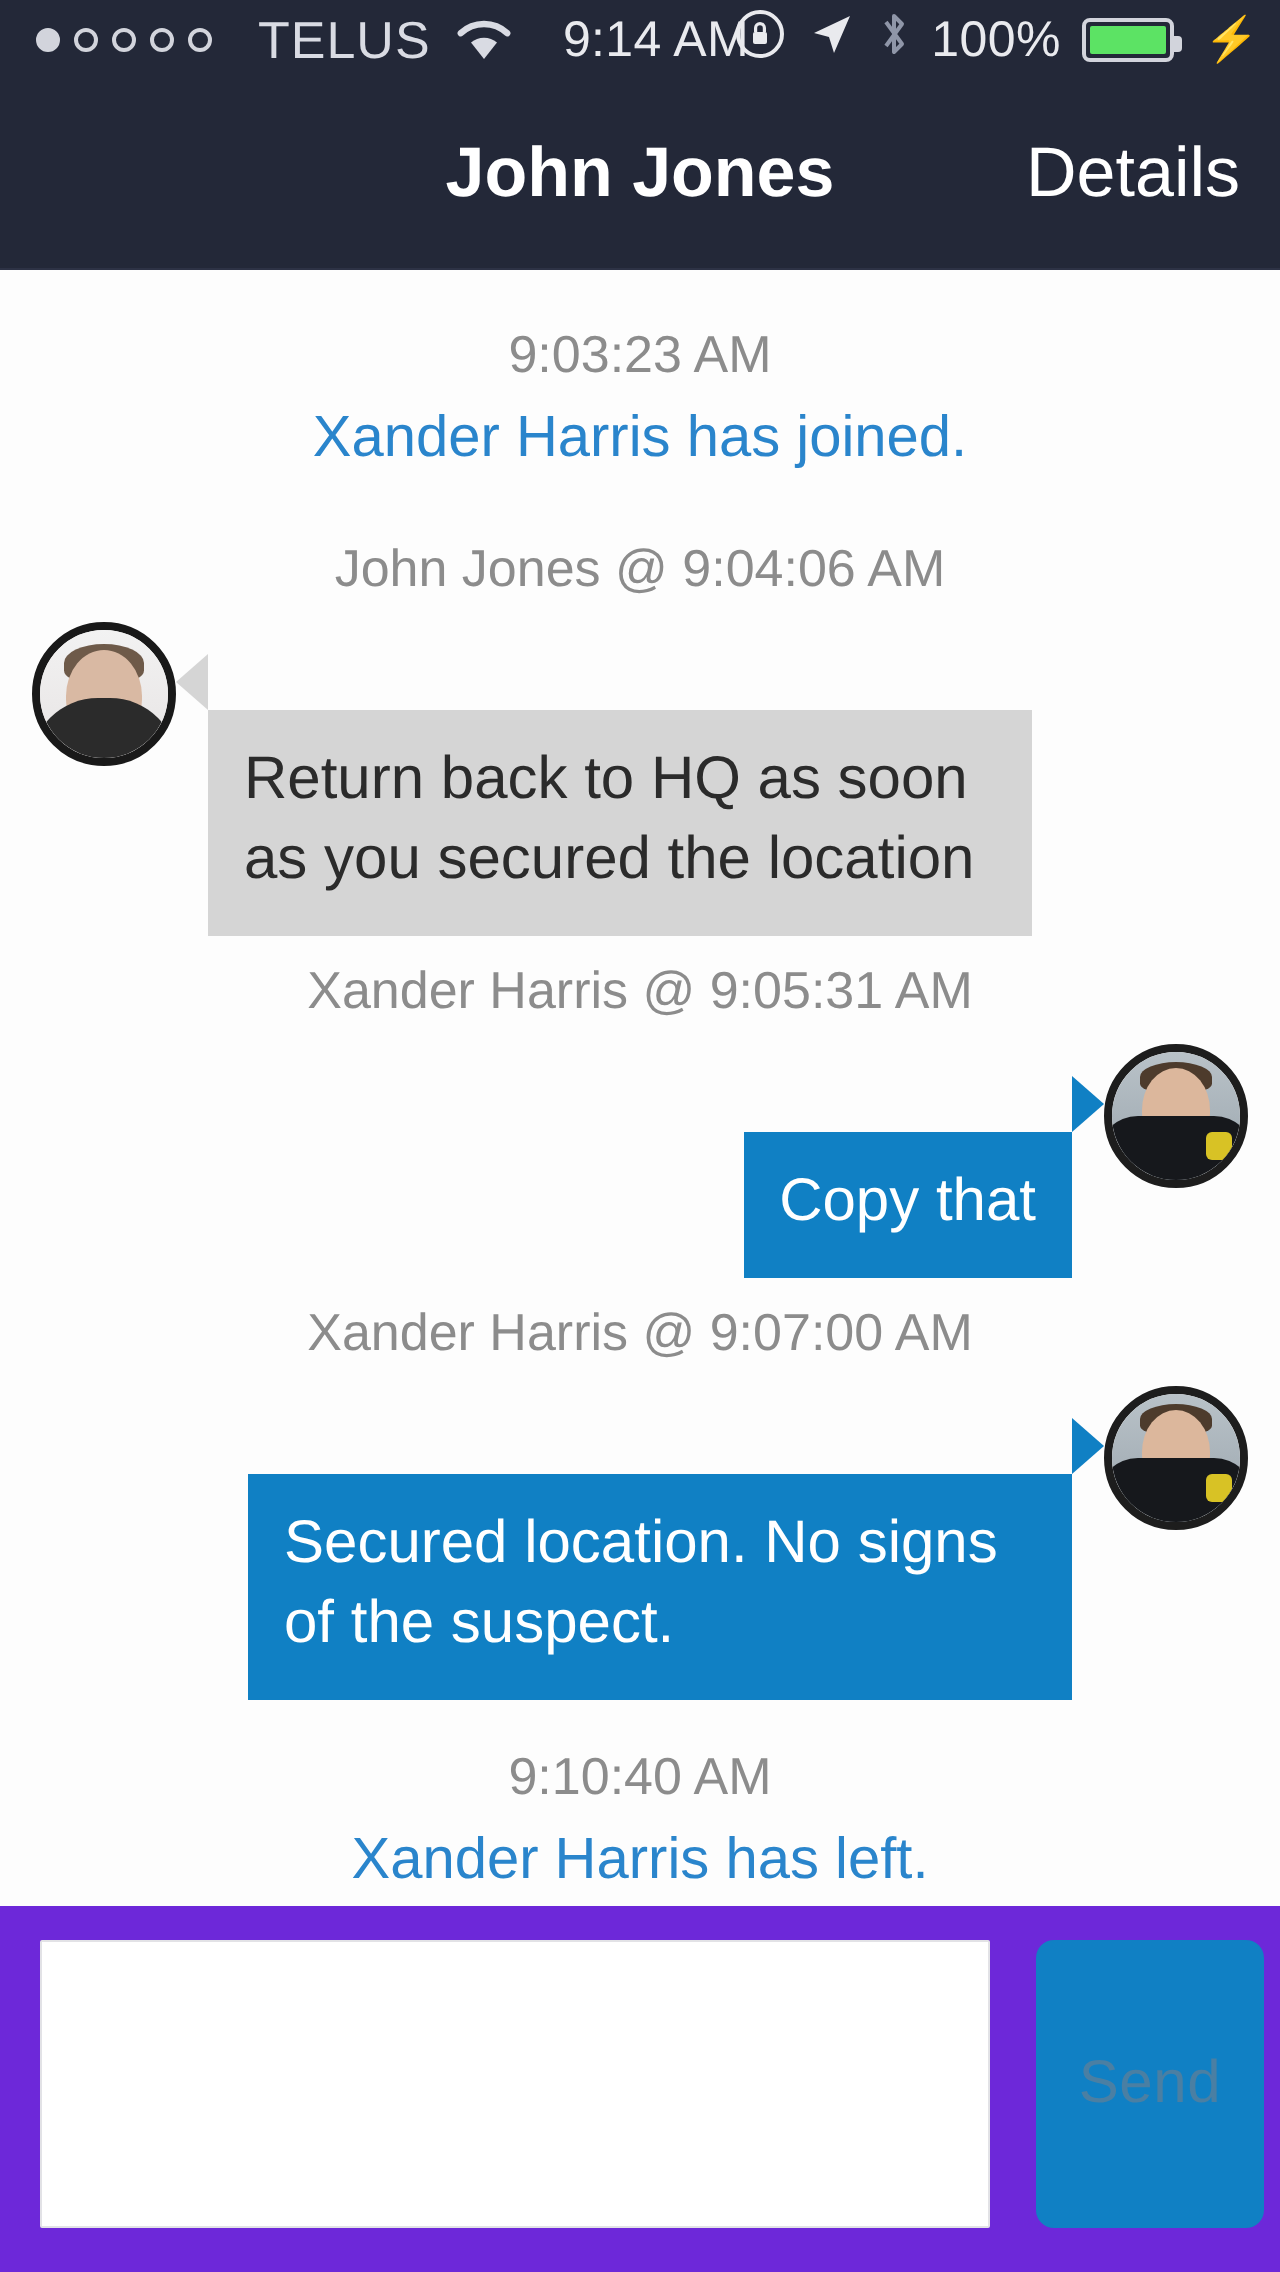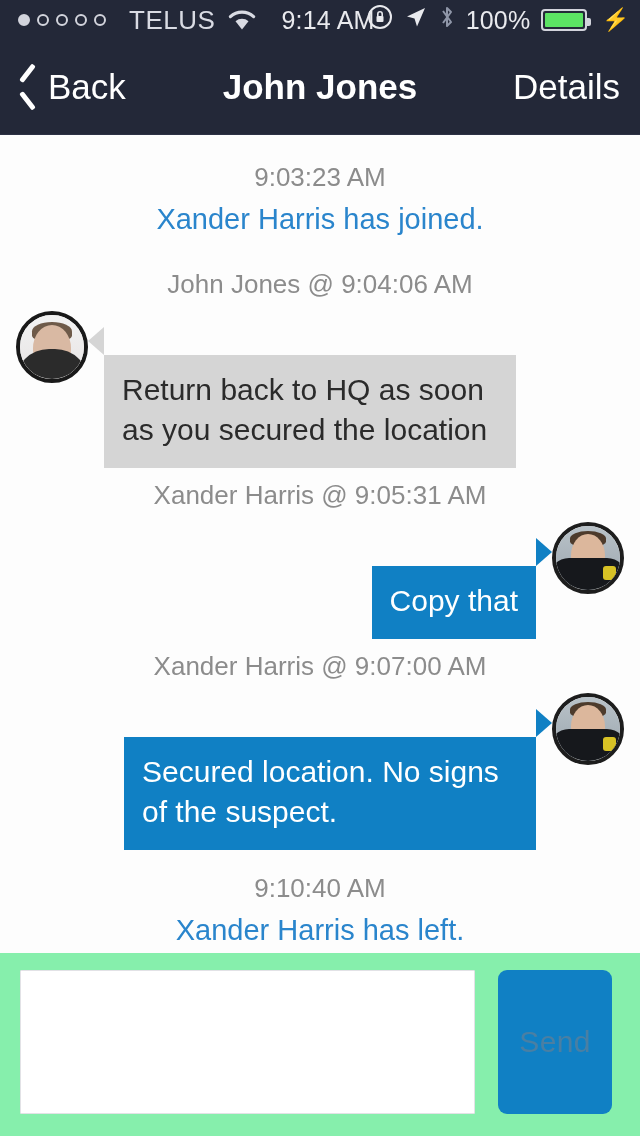--- a/index.html
+++ b/index.html
@@ -142,22 +142,22 @@
   }
   .bubble {
     padding:15px 18px 18px 18px; font-size:30px; line-height:40px; max-width:412px;margin-top:44px;
   }
   .bubble.incoming { background:#d5d5d5; color:#2b2b2b; }
   .bubble.outgoing { background:#1080c4; color:#ffffff; }
 
   
   .inputbar {
     position:absolute; left:0; right:0; bottom:0; height:183px;
-    background:#86efac; display:flex; align-items:center;
-    padding:18px 28px 24px 20px; gap:23px;
+    background:#6d28d9; display:flex; align-items:center;
+    padding:18px 8px 24px 20px; gap:23px;
   }
   .msg-input {
     flex:1; height:144px; background:#ffffff; border:1px solid #e2e2e6;
     font-family:"Liberation Sans", sans-serif; font-size:28px; color:#1c1c1c;
     padding:12px 14px; resize:none; outline:none; border-radius:1px;
   }
   .send-btn {
     width:114px; height:144px; background:#1080c4; border:none; border-radius:9px;
     color:#4a7fa3; font-family:"Liberation Sans", sans-serif; font-size:30px;
     cursor:pointer; letter-spacing:.3px;
@@ -208,24 +208,20 @@
       </span>
       <span class="batt-pct">100%</span>
       <span class="battery">
           <span class="batt-fill"></span>
         </span>
       <span class="bolt">⚡</span>
     </div>
   </div>
 
   <div class="navbar">
-    <div class="nav-back">
-      <span class="chev"></span>
-      <span class="nav-back-label">Back</span>
-    </div>
     <div class="nav-title">John Jones</div>
     <div class="nav-details">Details</div>
   </div>
 
   <div class="chat">
 
     <div class="sys-group">
       <div class="sys-time">9:03:23 AM</div>
       <div class="sys-text">Xander Harris has joined.</div>
     </div>

